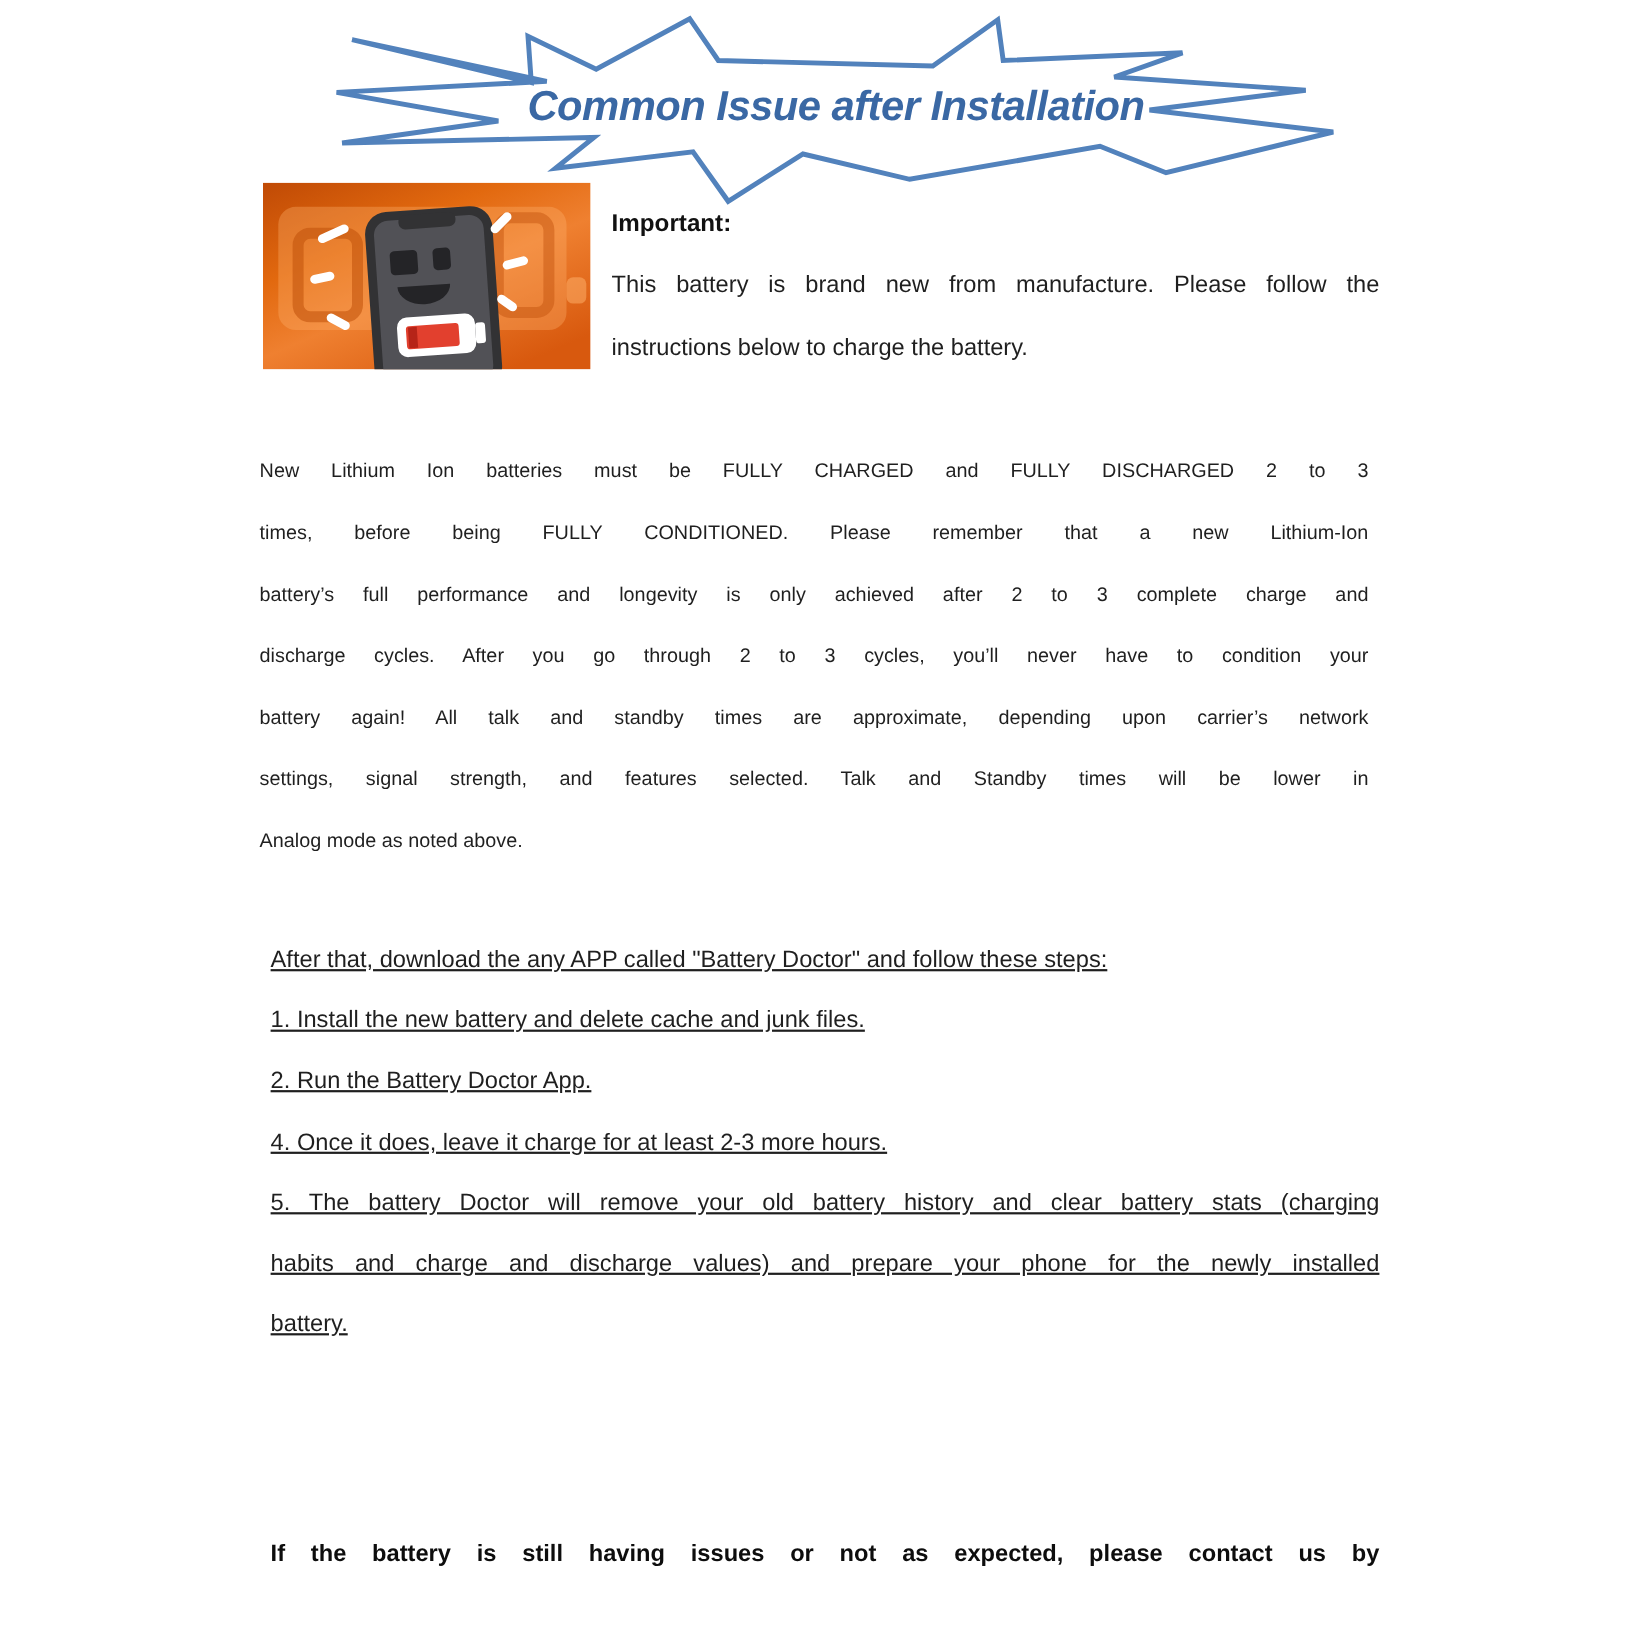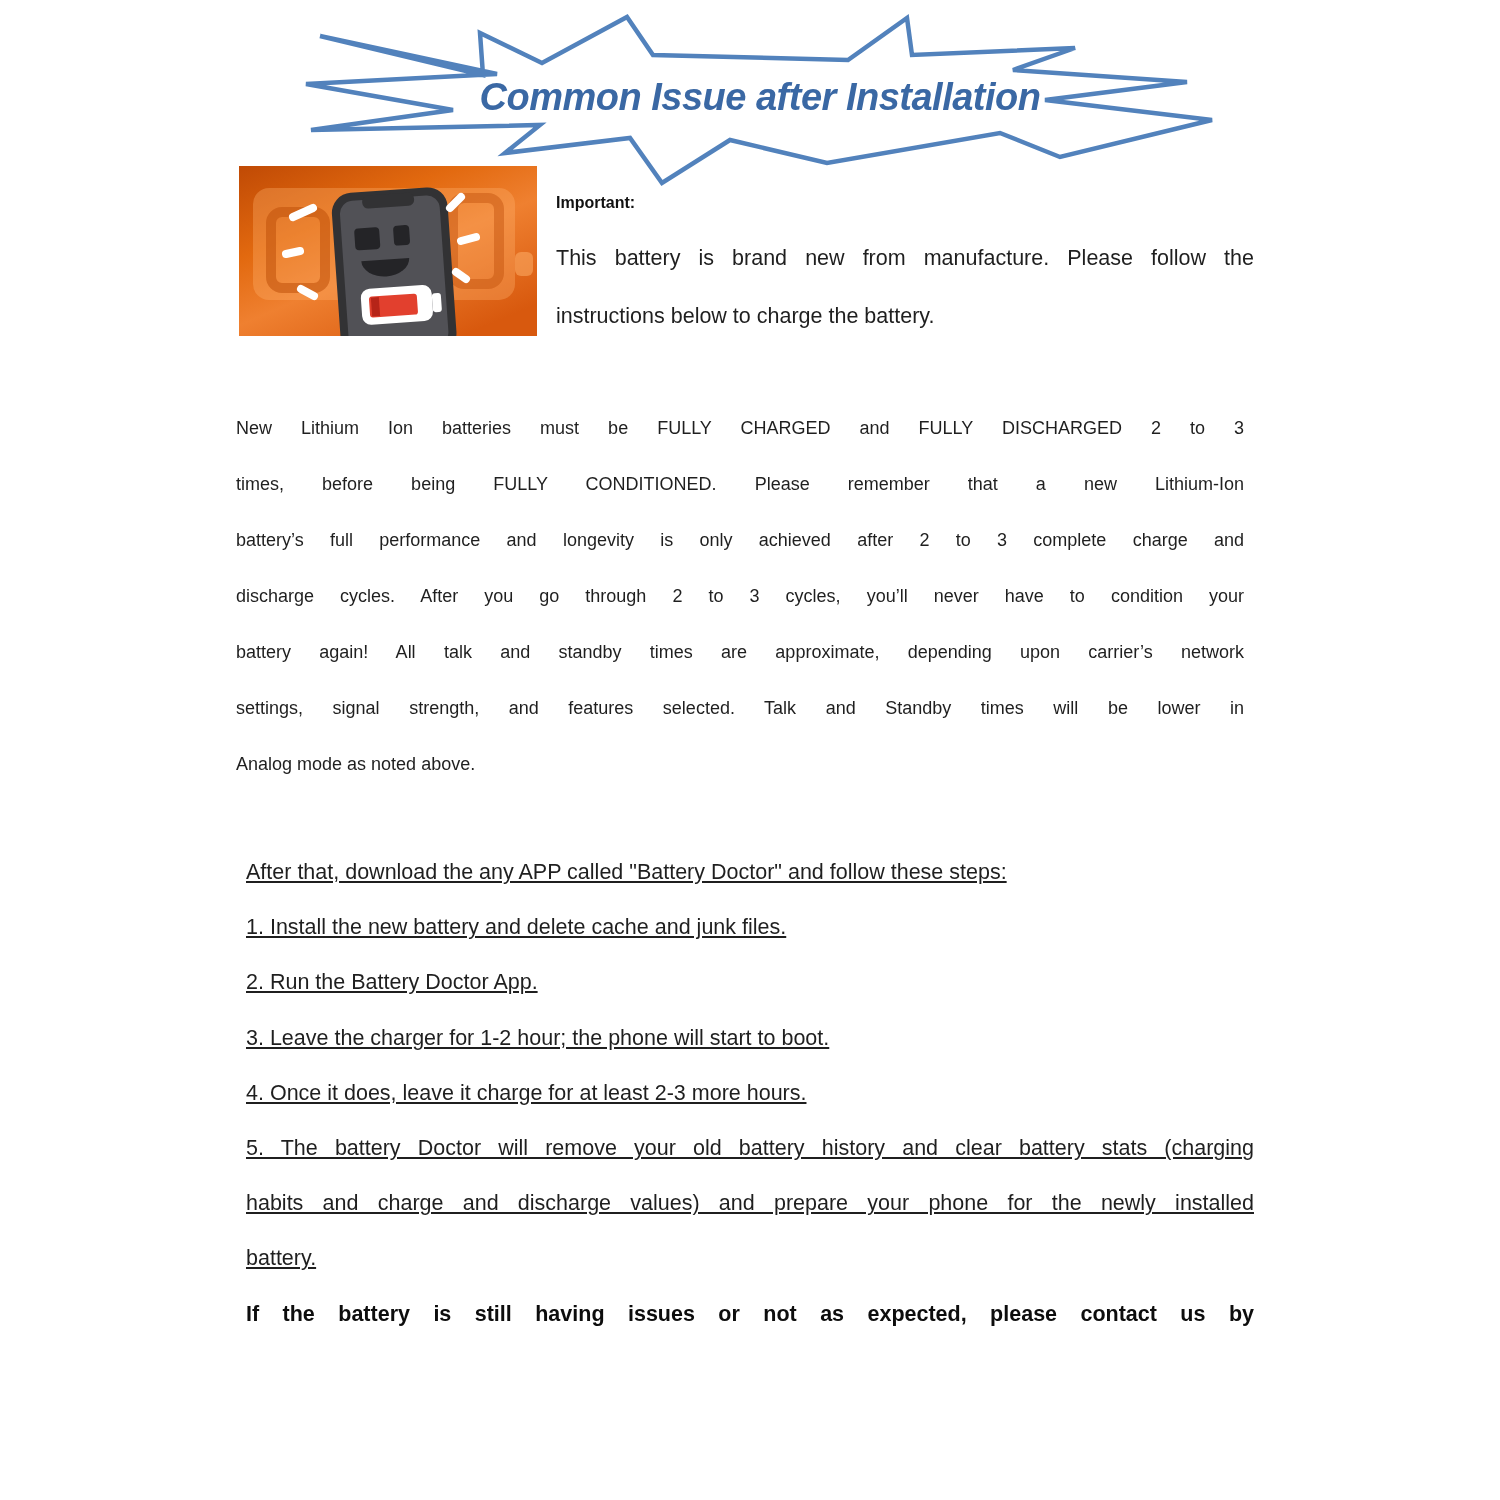--- a/index.html
+++ b/index.html
@@ -24,36 +24,36 @@
     letter-spacing:-0.5px;
     color:#3a68a4;
   }
 
   
   .hero{left:239px;top:166px;width:298px;height:170px;overflow:hidden;}
 
   
   .imp-head{
     left:556px;top:189px;width:698px;
-    font-size:16px;font-weight:bold;line-height:28px;color:#111;
+    font-size:22px;font-weight:bold;line-height:28px;color:#111;
   }
   .imp-para{
     left:556px;top:230px;width:698px;
     font-size:21.5px;line-height:57.5px;
   }
   .main-para{
     left:236px;top:400px;width:1008px;
     font-size:18px;line-height:56px;
   }
   .steps{
     left:246px;top:845px;width:1008px;
     font-size:21.5px;line-height:55.2px;text-decoration:underline;
   }
   .closing{
-    left:246px;top:1287px;width:1008px;
+    left:246px;top:1385px;width:1008px;
     font-size:21.5px;line-height:54.5px;
     font-weight:bold;color:#0d0d0d;
   }
   
   .jl{
     text-align:justify;
     text-align-last:justify;
     -moz-text-align-last:justify;
   }
 </style>
@@ -127,21 +127,20 @@
     <div class="jl">discharge cycles. After you go through 2 to 3 cycles, you’ll never have to condition your</div>
     <div class="jl">battery again! All talk and standby times are approximate, depending upon carrier’s network</div>
     <div class="jl">settings, signal strength, and features selected. Talk and Standby times will be lower in</div>
     <div>Analog mode as noted above.</div>
   </div>
 
   <div class="abs steps">
     <div>After that, download the any APP called "Battery Doctor" and follow these steps:</div>
     <div>1. Install the new battery and delete cache and junk files.</div>
     <div>2. Run the Battery Doctor App.</div>
-    <div>3. Leave the charger for 1-2 hour; the phone will start to boot.</div>
     <div>4. Once it does, leave it charge for at least 2-3 more hours.</div>
     <div class="jl">5. The battery Doctor will remove your old battery history and clear battery stats (charging</div>
     <div class="jl">habits and charge and discharge values) and prepare your phone for the newly installed</div>
     <div>battery.</div>
   </div>
 
   <div class="abs closing">
     <div class="jl">If the battery is still having issues or not as expected, please contact us by</div>
   </div>
 

